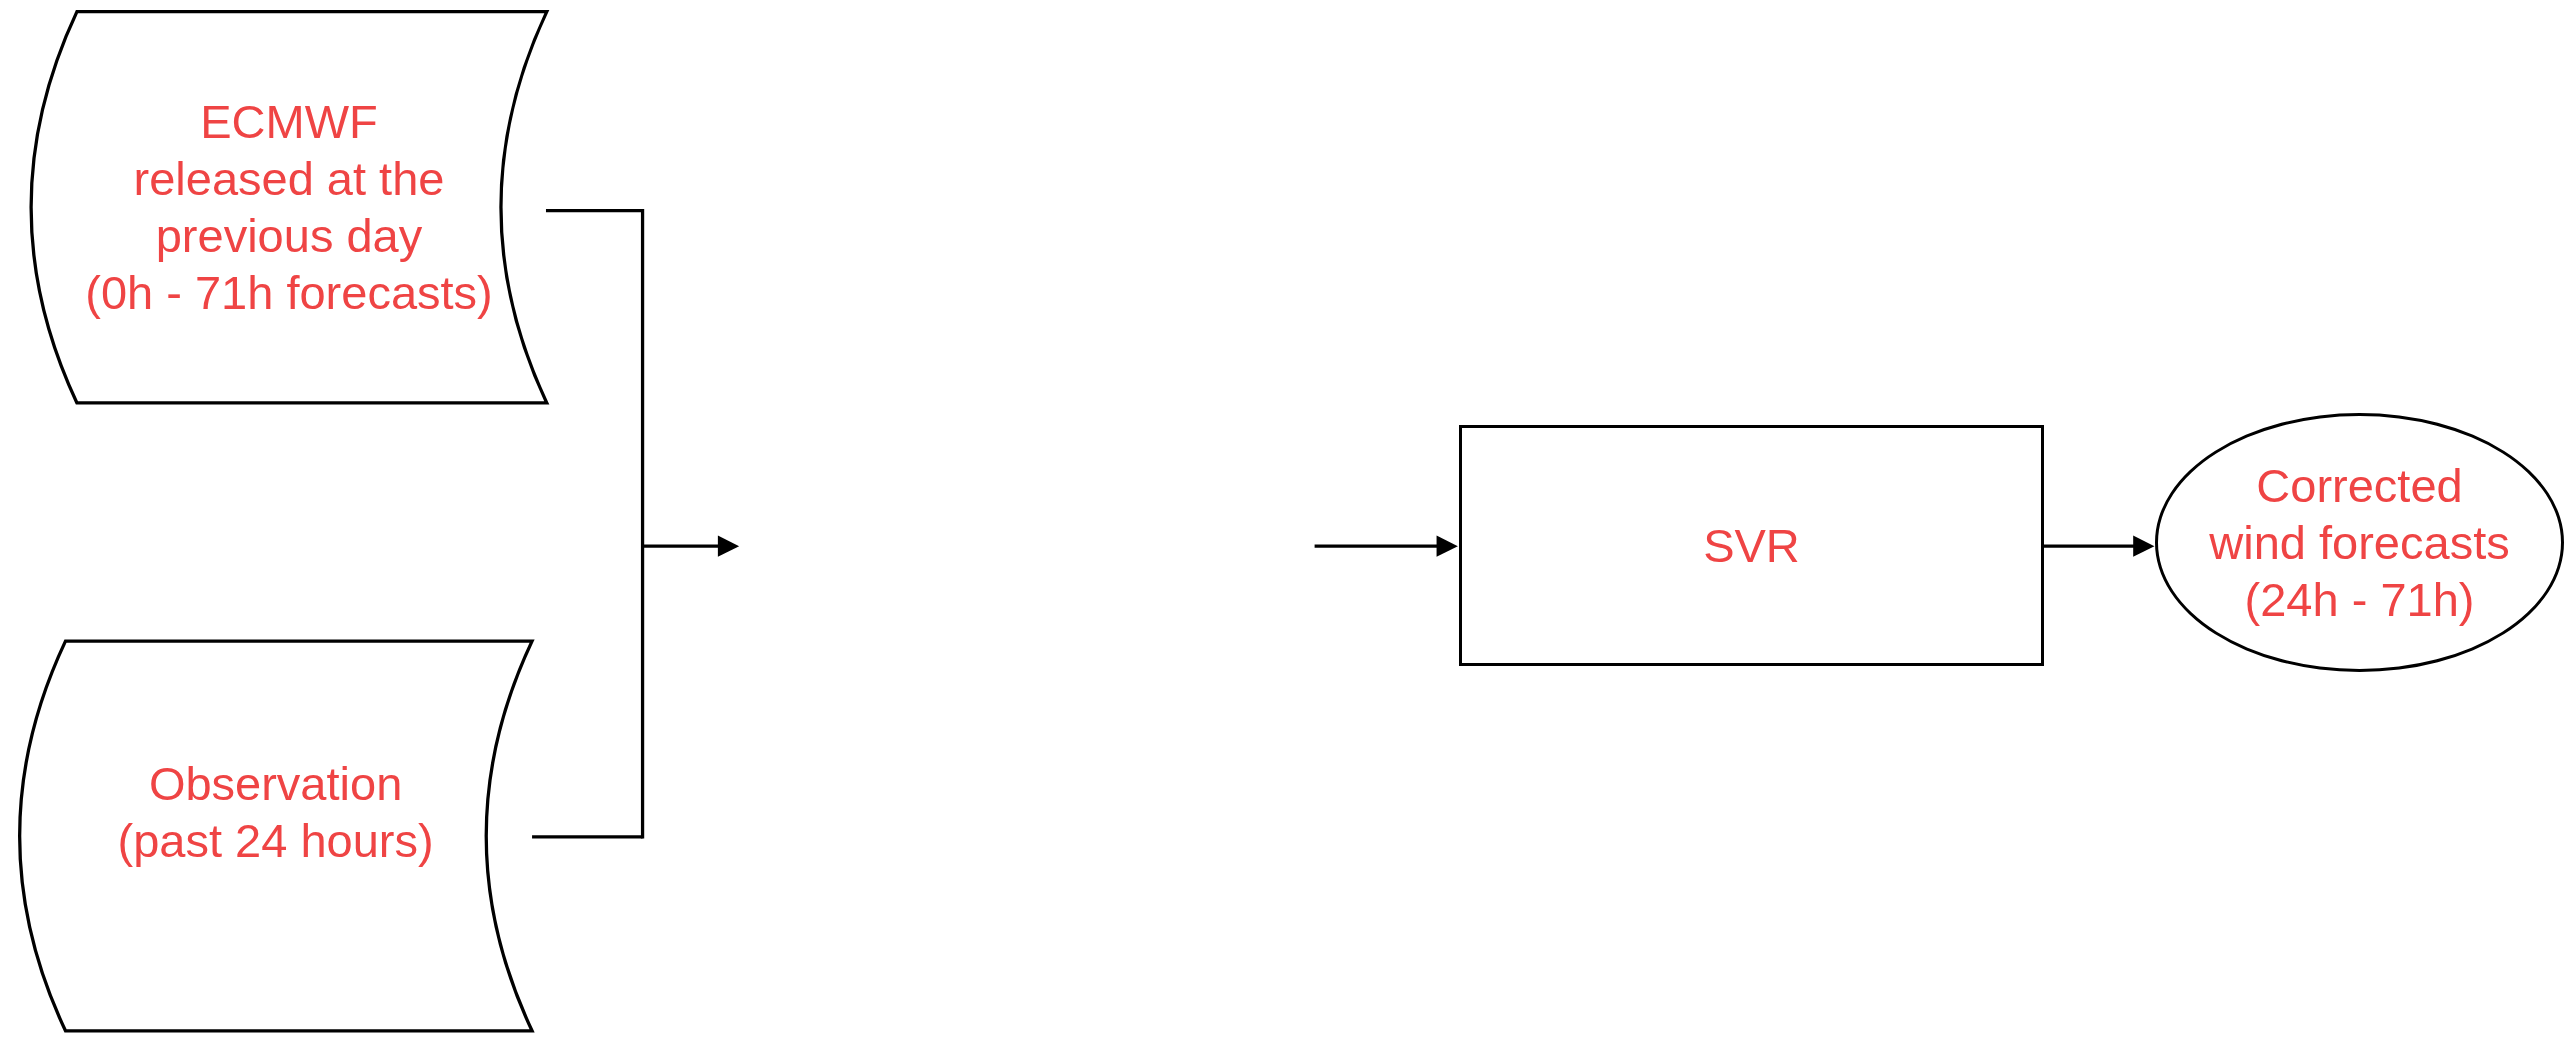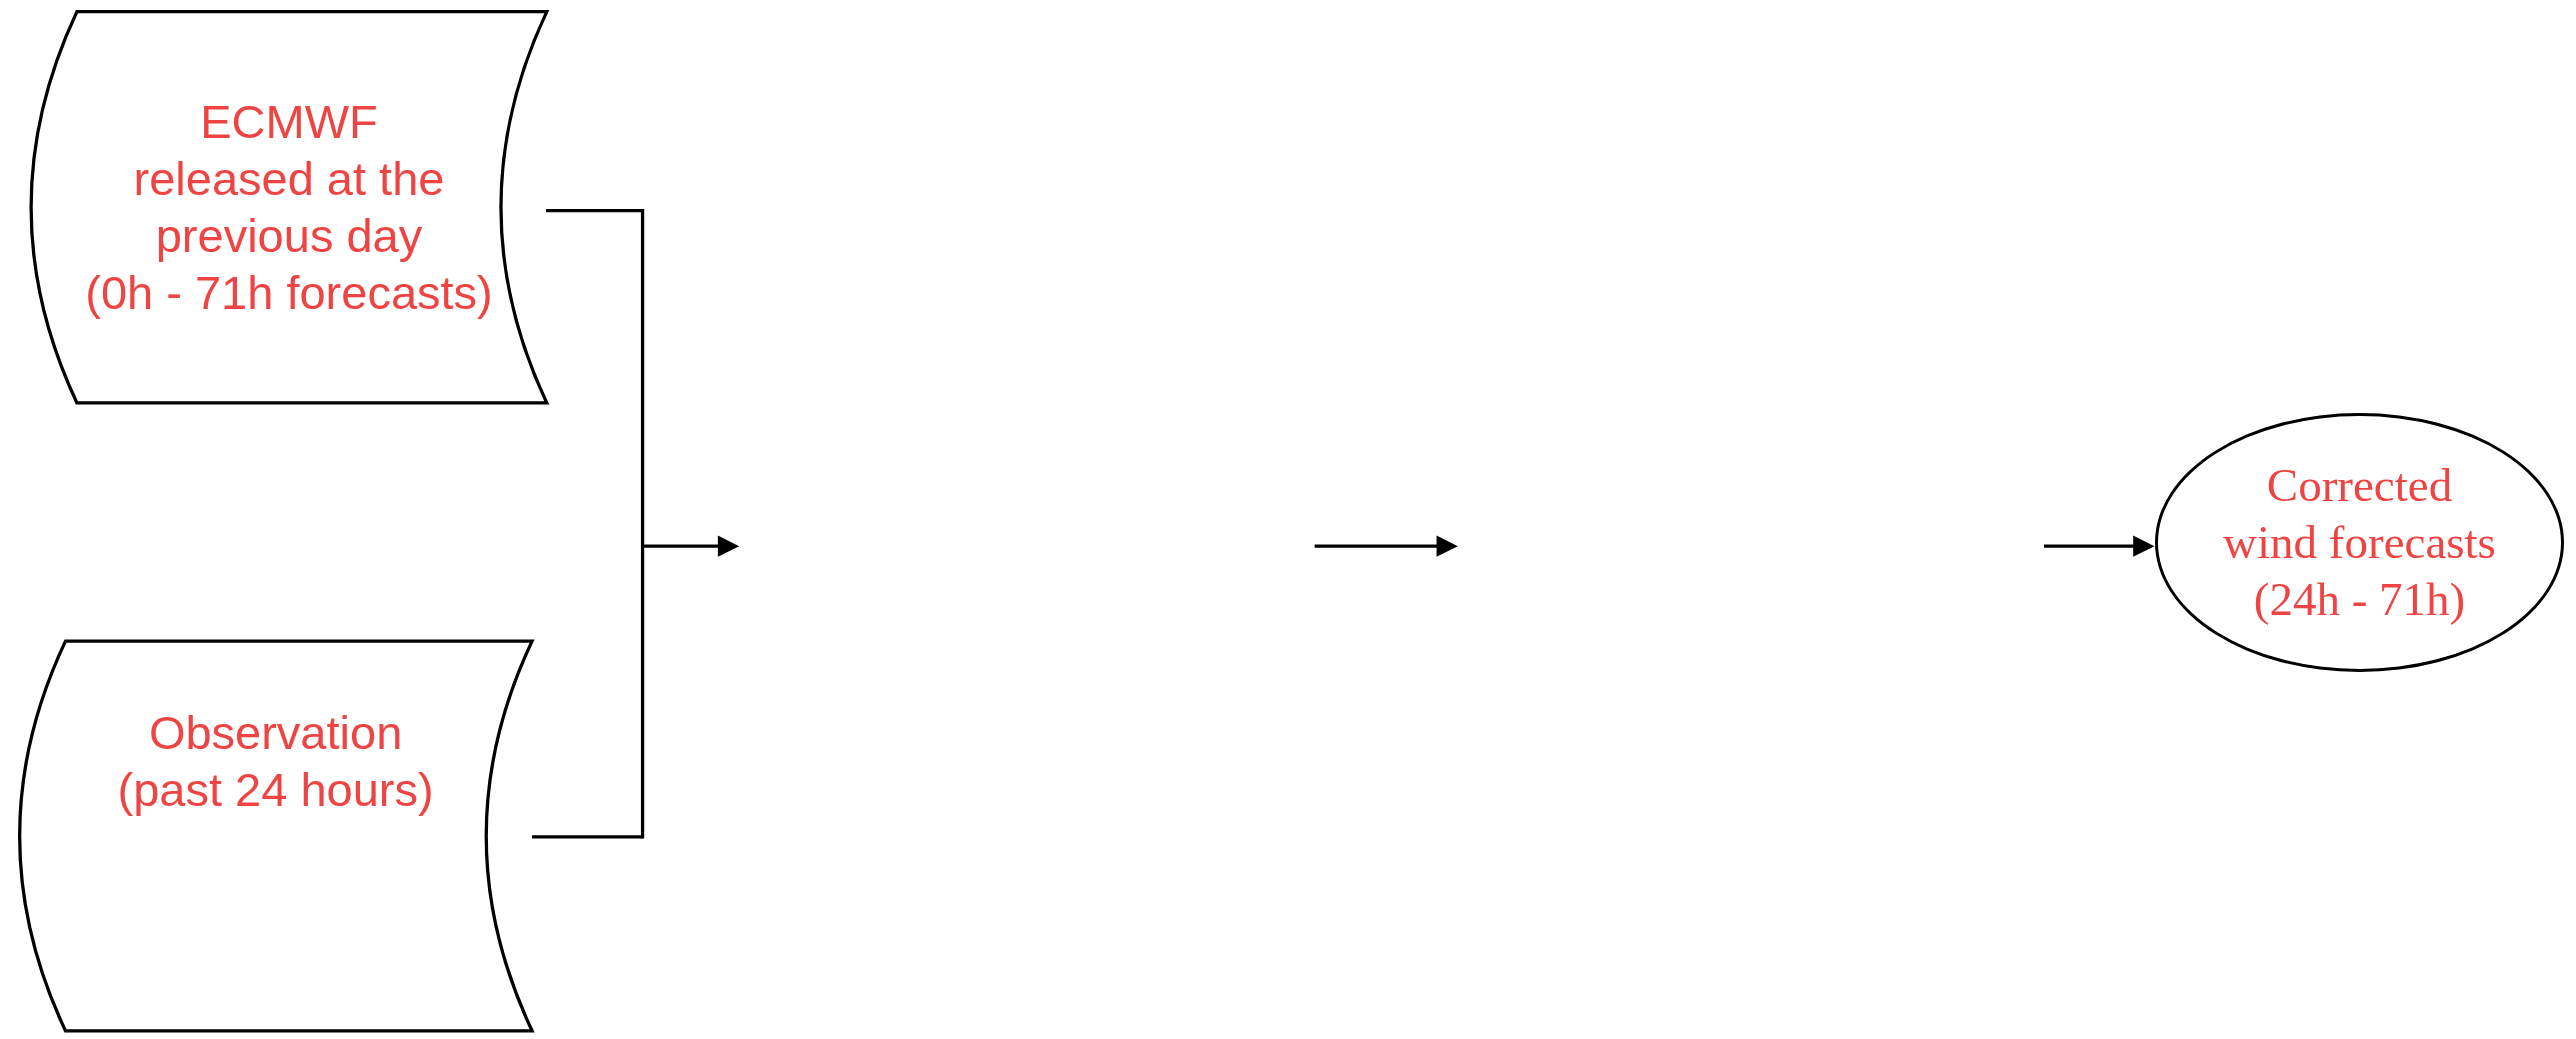--- a/index.html
+++ b/index.html
@@ -41,21 +41,20 @@
     display: flex;
     align-items: center;
     justify-content: center;
   }
   .process {
     border: 3.3px solid #000000;
   }
   .ellipse {
     border: 3.3px solid #000000;
     border-radius: 50%;
-    font-family: Liberation Serif, serif;
   }
   .label {
     font-size: 47px;
     line-height: 57px;
     color: #ef4444;
     text-align: center;
     white-space: pre-line;
   }
   .stored-label {
     position: absolute;
@@ -89,26 +88,29 @@
     <polygon class="head" points="2632,667 2606,654 2606,680"></polygon>
   </svg>
 
   <div class="stored-label" style="left:31px; top:11.5px; width:516px; height:391px;">
     <div class="label">ECMWF
 released at the
 previous day
 (0h - 71h forecasts)</div>
   </div>
 
-  <div class="stored-label" style="left:19.6px; top:609px; width:512px; height:303px;">
+  <div class="stored-label" style="left:19.6px; top:660px; width:512px; height:303px;">
     <div class="label">Observation
 (past 24 hours)</div>
   </div>
 
 
+  <div class="node process" style="left:1459px; top:425px; width:585px; height:241px;">
+    <div class="label">SVR</div>
+  </div>
 
   <div class="node ellipse" style="left:2155px; top:413px; width:409px; height:259px;">
     <div class="label">Corrected
 wind forecasts
 (24h - 71h)</div>
   </div>
 
 </div>
 
 

